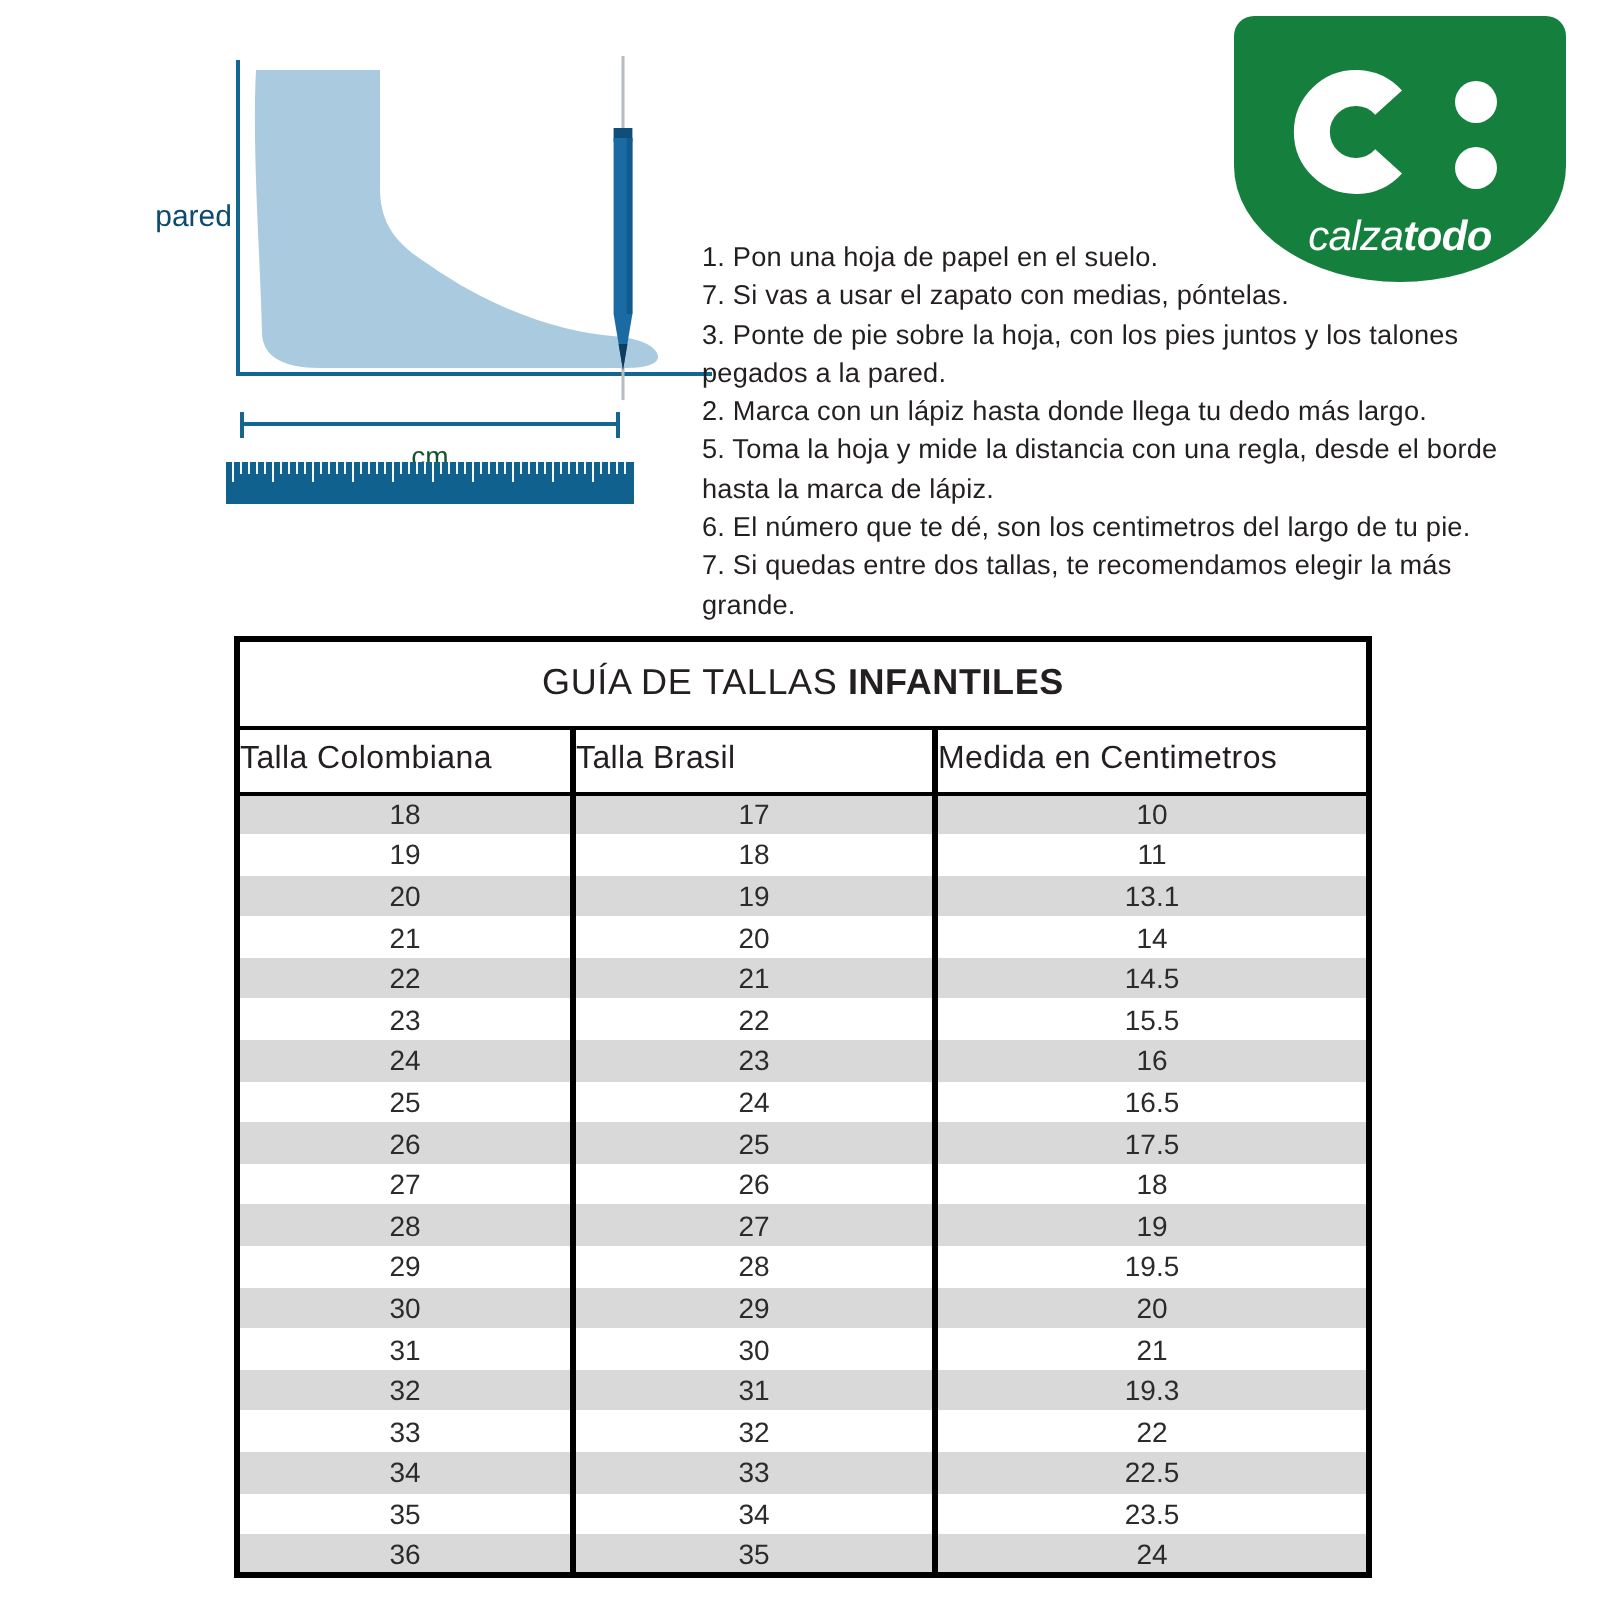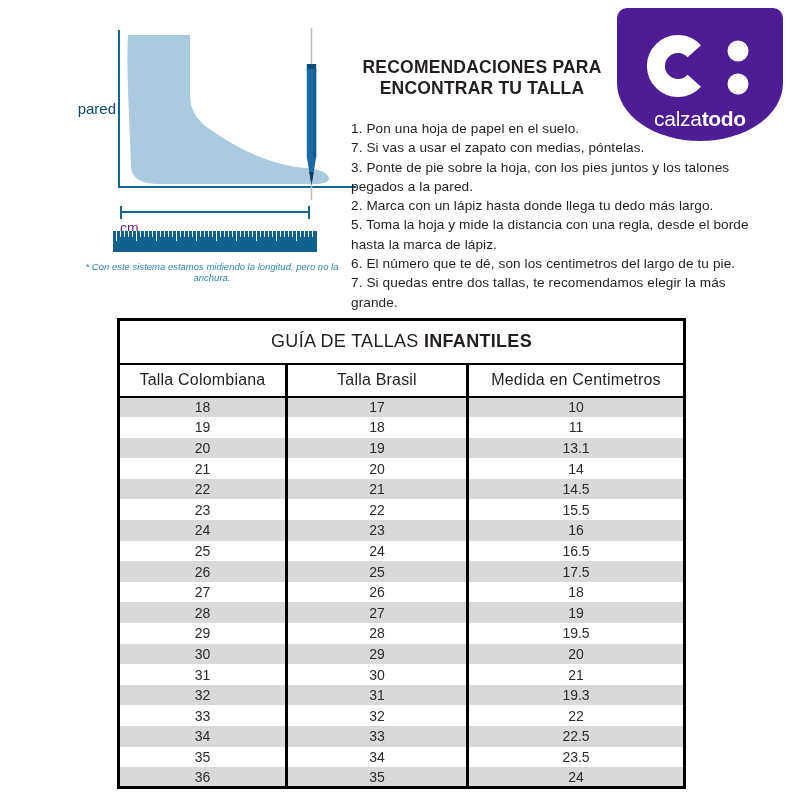--- a/index.html
+++ b/index.html
@@ -10,52 +10,52 @@
   
   .wall-line  { position:absolute; left:118px; top:30px;  width:2px;  height:158px; background:#156591; }
   .floor-line { position:absolute; left:118px; top:186px; width:238px; height:2px;  background:#156591; }
   .pared-label{ position:absolute; left:64px;  top:100px; width:52px; font-size:15px; color:#0c4a6e; text-align:right; }
   .foot-svg   { position:absolute; left:120px; top:30px; }
   .pencil-svg { position:absolute; left:302px; top:28px; }
 
   .meas-line { position:absolute; left:120px; top:206px; width:190px; height:13px;
                border-left:2px solid #156591; border-right:2px solid #156591; }
   .meas-line::before { content:""; position:absolute; left:0; right:0; top:5px; border-top:2px solid #156591; }
-  .cm-label  { position:absolute; left:120px; top:220px; width:190px; 
-               font-size:14px; color:#701a75; }
+  .cm-label  { position:absolute; left:120px; top:220px; width:190px; text-align:center;
+               font-size:14px; color:#14532d; }
   .ruler { position:absolute; left:113px; top:231px; width:204px; height:21px; background:#11618f; }
   .ruler::before { content:""; position:absolute; left:3px; right:3px; top:0; height:6px;
                background:repeating-linear-gradient(90deg, rgba(255,255,255,.95) 0 1px, transparent 1px 4px); }
   .ruler::after { content:""; position:absolute; left:3px; right:3px; top:0; height:10px;
                background:repeating-linear-gradient(90deg, rgba(255,255,255,.95) 0 1px, transparent 1px 20px); }
   .measure-note { position:absolute; left:76px; top:261px; width:272px; text-align:center;
                font-style:italic; font-size:9.5px; color:#2e86ba; }
 
   
   .reco-title { position:absolute; left:341px; top:57px; width:282px; text-align:center;
                 font-size:17.5px; font-weight:bold; line-height:21px; letter-spacing:.2px; }
   .instructions { position:absolute; left:351px; top:119px; width:424px; }
   .instructions p { font-size:13.6px; line-height:19.3px; letter-spacing:.1px; }
 
   
   .logo-badge { position:absolute; left:617px; top:8px; width:166px; height:133px;
-                background:#4c1d95; border-radius:10px 10px 83px 83px / 10px 10px 58px 58px; }
+                background:#15803d; border-radius:10px 10px 83px 83px / 10px 10px 58px 58px;font-style:italic; }
   .logo-mono  { position:absolute; left:28px; top:25px; }
   .logo-word  { position:absolute; left:0; right:0; top:99px; text-align:center;
                 color:#fff; font-size:21px; letter-spacing:-0.3px; }
   .logo-word .bold { font-weight:bold; }
 
   
   .size-table-wrap { position:absolute; left:117px; top:318px; width:566px;border-radius:18px; }
   table.size { width:100%; border-collapse:collapse; table-layout:fixed; }
   table.size, table.size th, table.size td { border:3px solid #000; }
   table.size .title-cell { height:44px; text-align:center; font-weight:normal; font-size:18px;
                 border-bottom-width:2px; letter-spacing:.3px; }
   table.size .title-cell b { font-weight:bold; }
-  table.size th.colhead { height:33px; font-weight:normal; font-size:16px; text-align:center;
+  table.size th.colhead { height:33px; font-weight:normal; font-size:16px; text-align:left;
                 border-top-width:2px; border-bottom-width:2px; letter-spacing:.2px; }
   table.size td.cell { height:20.6px; text-align:center; font-size:14px; padding:0;
                 border-top:none; border-bottom:none; color:#2b2b2b; }
   table.size tr.odd  td.cell { background:#d9d9d9; }
   table.size tr.even td.cell { background:#ffffff; }
 </style>
 </head>
 <body>
 
 <div id="canvas">
@@ -80,26 +80,21 @@
     <rect x="4.8" y="36" width="9.4" height="7" fill="#0f4e79"></rect>
     <rect x="4.8" y="41" width="9.4" height="88" fill="#1a6aa3"></rect>
     <rect x="11.4" y="41" width="2.8" height="88" fill="#135a8c"></rect>
     <polygon points="4.8,129 14.2,129 9.5,157" fill="#1a6aa3"></polygon>
     <polygon points="7.3,144 11.7,144 9.5,157" fill="#0d3e60"></polygon>
   </svg>
 
   <div class="meas-line"></div>
   <div class="cm-label">cm</div>
   <div class="ruler"></div>
-  <div class="measure-note">* Con este sistema estamos midiendo la longitud, pero no la anchura.</div>
-
-  <div class="reco-title">
-    <div>RECOMENDACIONES PARA</div>
-    <div>ENCONTRAR TU TALLA</div>
-  </div>
+
   <div class="instructions">
       <p>1. Pon una hoja de papel en el suelo.</p>
       <p>7. Si vas a usar el zapato con medias, póntelas.</p>
       <p>3. Ponte de pie sobre la hoja, con los pies juntos y los talones pegados a la pared.</p>
       <p>2. Marca con un lápiz hasta donde llega tu dedo más largo.</p>
       <p>5. Toma la hoja y mide la distancia con una regla, desde el borde hasta la marca de lápiz.</p>
       <p>6. El número que te dé, son los centimetros del largo de tu pie.</p>
       <p>7. Si quedas entre dos tallas, te recomendamos elegir la más grande.</p>
     </div>
 

